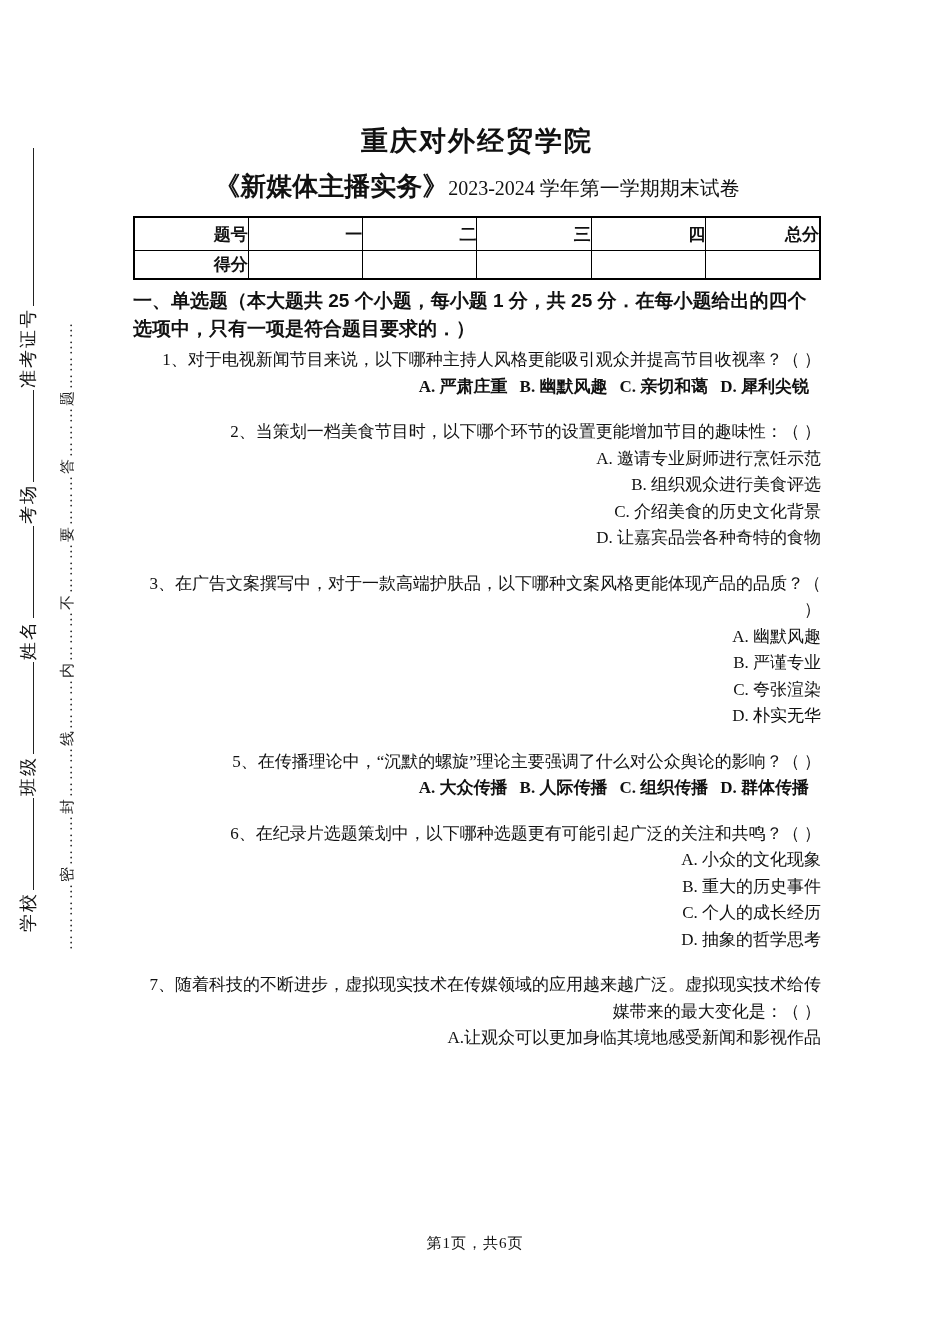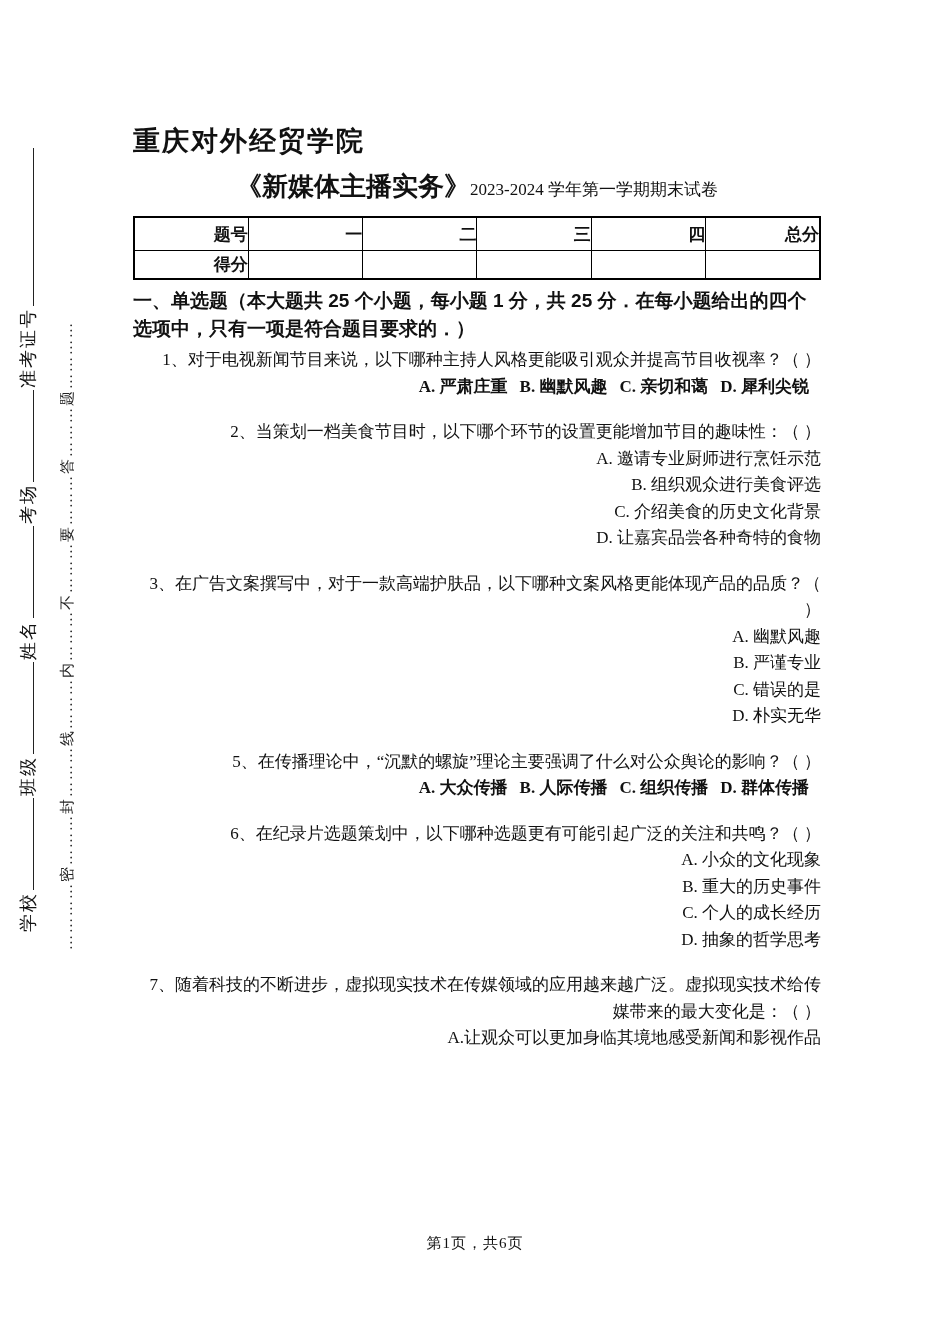--- a/index.html
+++ b/index.html
@@ -47,40 +47,40 @@
 
   
   .content {
     position: absolute;
     left: 133px; top: 0;
     width: 688px;
   }
 
   .title {
     margin: 125px 0 0 0;
-    text-align: left;
+    text-align: center;
     font-family: "Liberation Sans", "DejaVu Sans", sans-serif;
     font-weight: bold;
     font-size: 27px;
     line-height: 32px;
     letter-spacing: 2px;
   }
 
   .subtitle {
     margin-top: 15px;
     text-align: center;
     line-height: 28px;
     white-space: nowrap;
   }
   .subtitle .course {
     font-family: "Liberation Sans", "DejaVu Sans", sans-serif;
     font-weight: bold;
     font-size: 26px;
   }
-  .subtitle .term { font-size: 17px; }
+  .subtitle .term { font-size: 20px; }
 
   table.score {
     margin-top: 12px;
     width: 100%;
     border-collapse: collapse;
     border: 2.4px solid #000;
     table-layout: fixed;
   }
   table.score th, table.score td {
     border: 1.6px solid #000;
@@ -164,21 +164,21 @@
           <div class="opt">B. 组织观众进行美食评选</div>
           <div class="opt">C. 介绍美食的历史文化背景</div>
           <div class="opt">D. 让嘉宾品尝各种奇特的食物</div>
         </div>
       </div>
       <div class="question">
         <div class="q-text">3、在广告文案撰写中，对于一款高端护肤品，以下哪种文案风格更能体现产品的品质？（ ）</div>
         <div>
           <div class="opt">A. 幽默风趣</div>
           <div class="opt">B. 严谨专业</div>
-          <div class="opt">C. 错误的是</div>
+          <div class="opt">C. 夸张渲染</div>
           <div class="opt">D. 朴实无华</div>
         </div>
       </div>
       <div class="question">
         <div class="q-text">5、在传播理论中，“沉默的螺旋”理论主要强调了什么对公众舆论的影响？（ ）</div>
         <div class="opts-inline"><span class="opt-inline">A. 大众传播</span><span class="opt-inline">B. 人际传播</span><span class="opt-inline">C. 组织传播</span><span class="opt-inline">D. 群体传播</span></div>
       </div>
       <div class="question">
         <div class="q-text">6、在纪录片选题策划中，以下哪种选题更有可能引起广泛的关注和共鸣？（ ）</div>
         <div>

